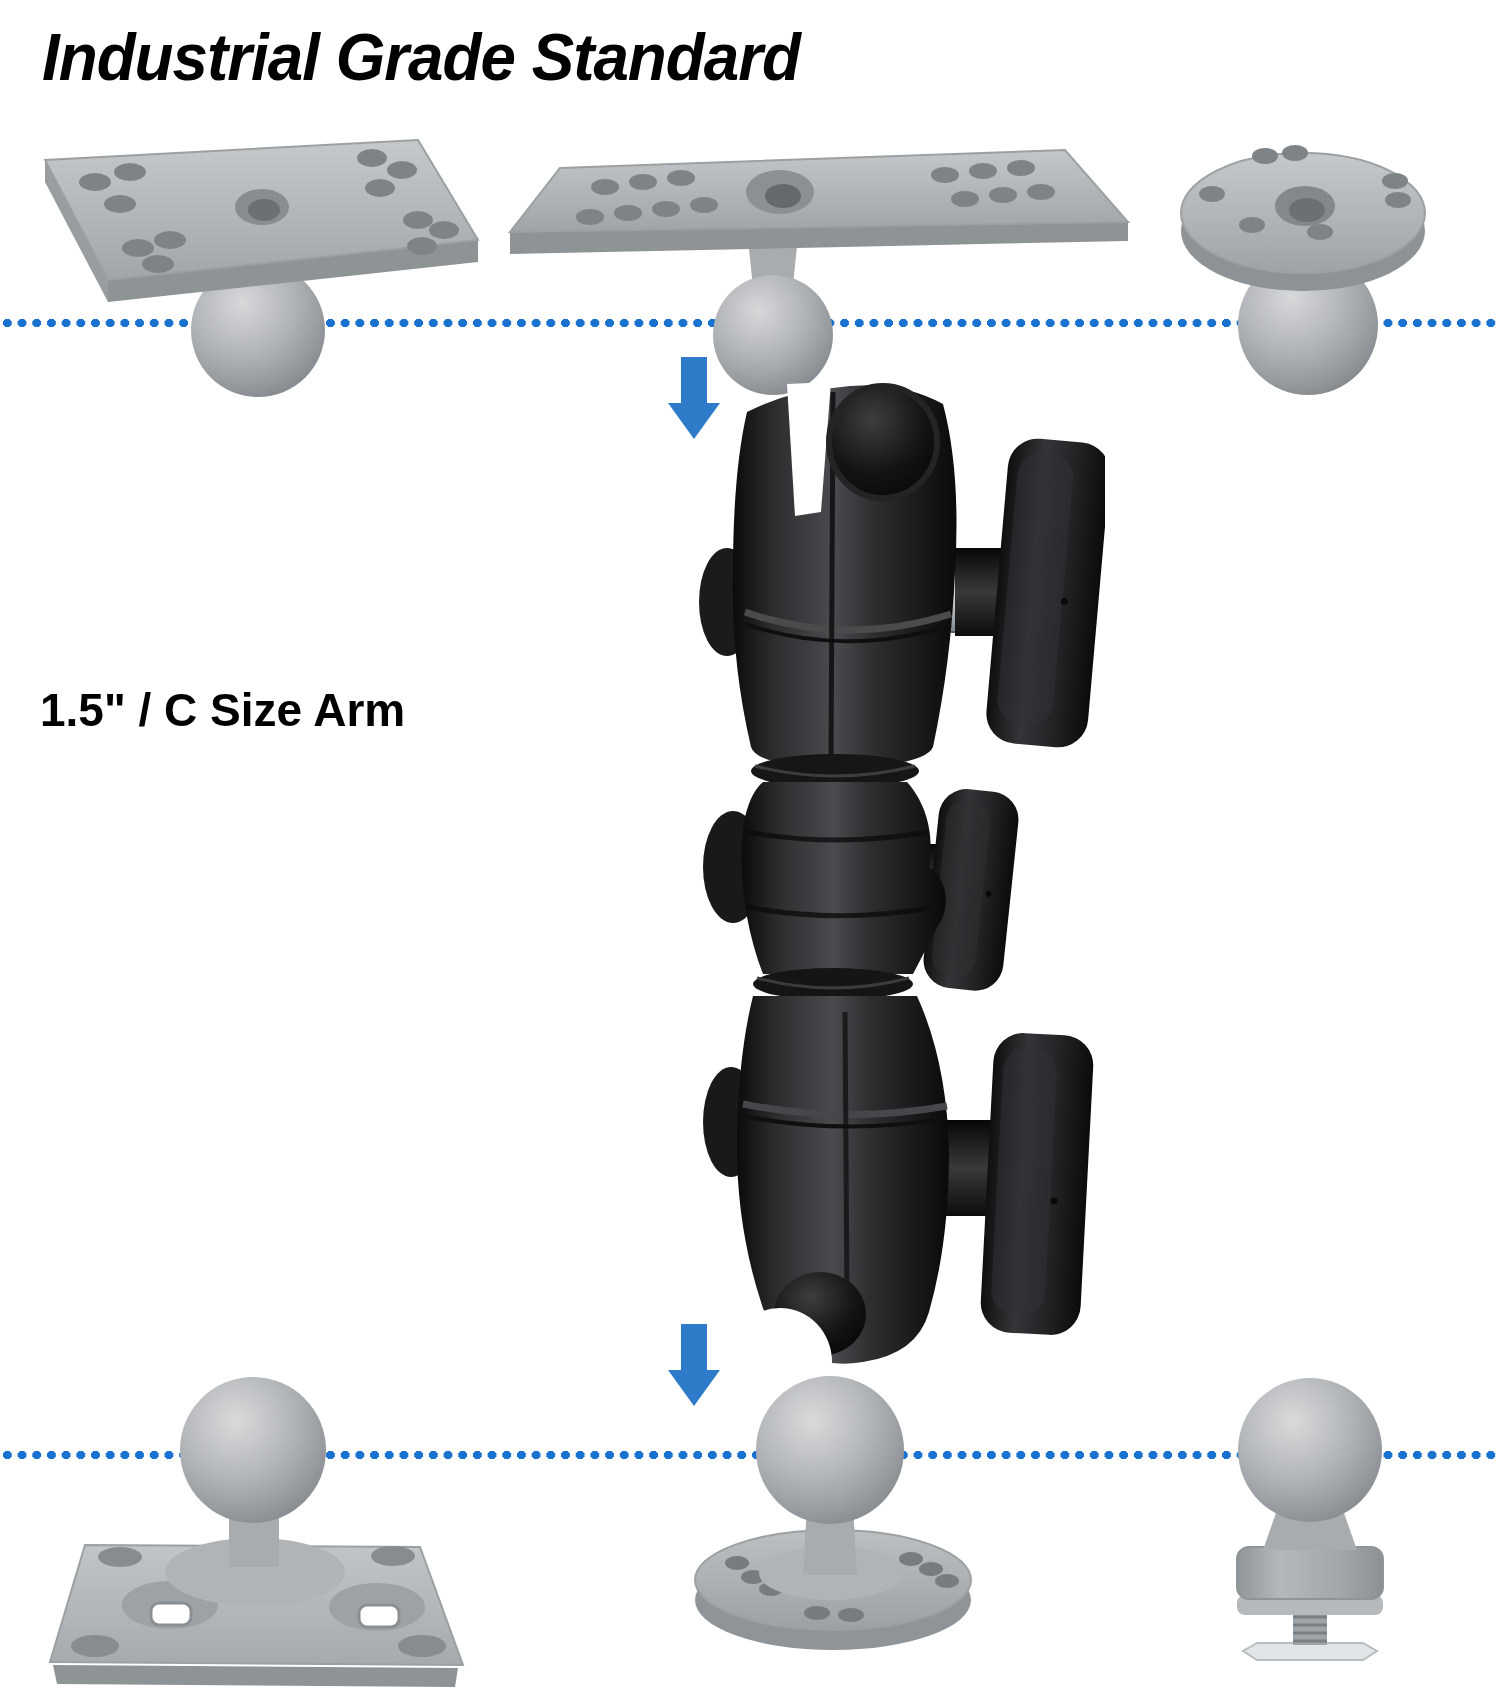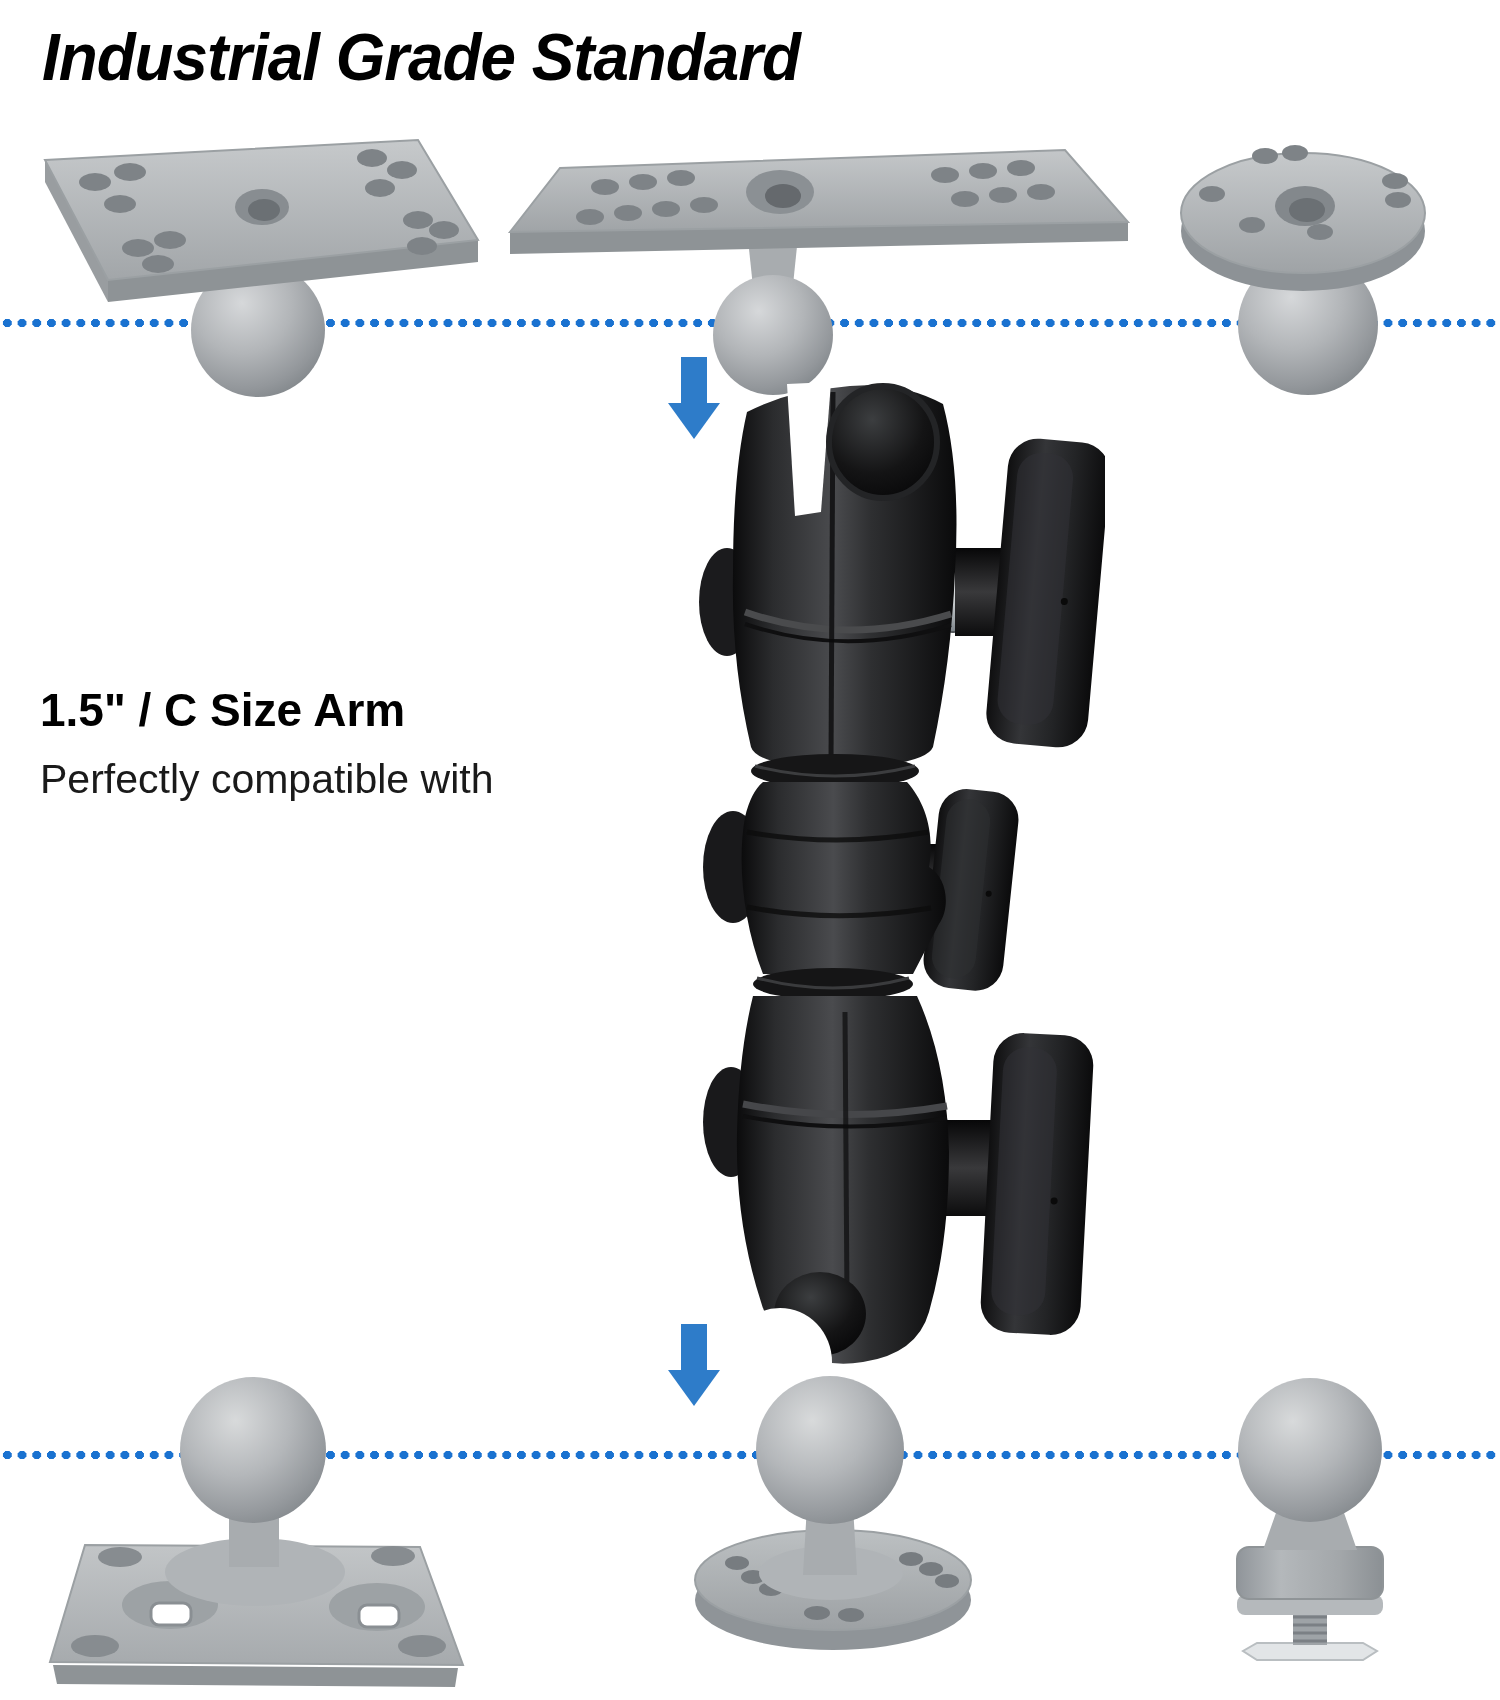--- a/index.html
+++ b/index.html
@@ -244,21 +244,20 @@
       <path d="M148 742 Q250 762 352 744" stroke="#46474a" stroke-width="7" fill="none"></path>
       <path d="M148 754 Q250 774 352 756" stroke="#0f0f10" stroke-width="4" fill="none"></path>
       <path d="M250 650 L252 940" stroke="#0b0b0c" stroke-width="5" opacity=".7"></path>
       <ellipse cx="225" cy="952" rx="46" ry="42" fill="url(#hollow)"></ellipse>
       <ellipse cx="185" cy="1000" rx="52" ry="54" fill="#ffffff"></ellipse>
     </g>
   </svg>
 
   <div class="abs info">
     <h2>1.5" / C Size Arm</h2>
-    <div class="line">Perfectly compatible with</div>
   </div>
 
   <div class="abs arrow bottom">
     <div class="stem"></div>
       <div class="head"></div>
   </div>
 
   <div class="abs dotted bottom"></div>
 
   <svg class="abs" style="left:35px;top:1365px" width="450" height="335" viewBox="0 0 450 335">

